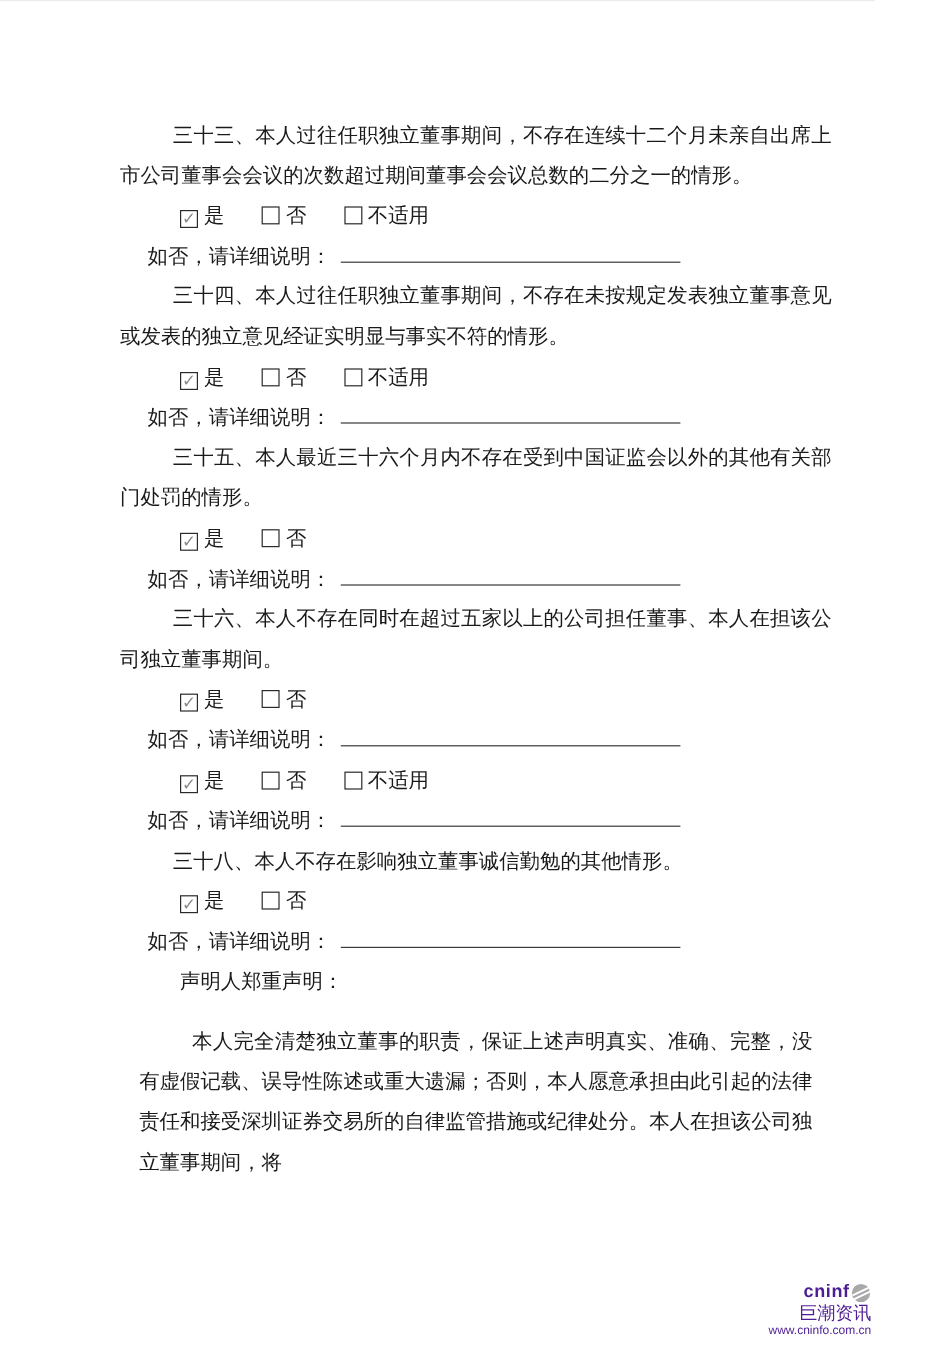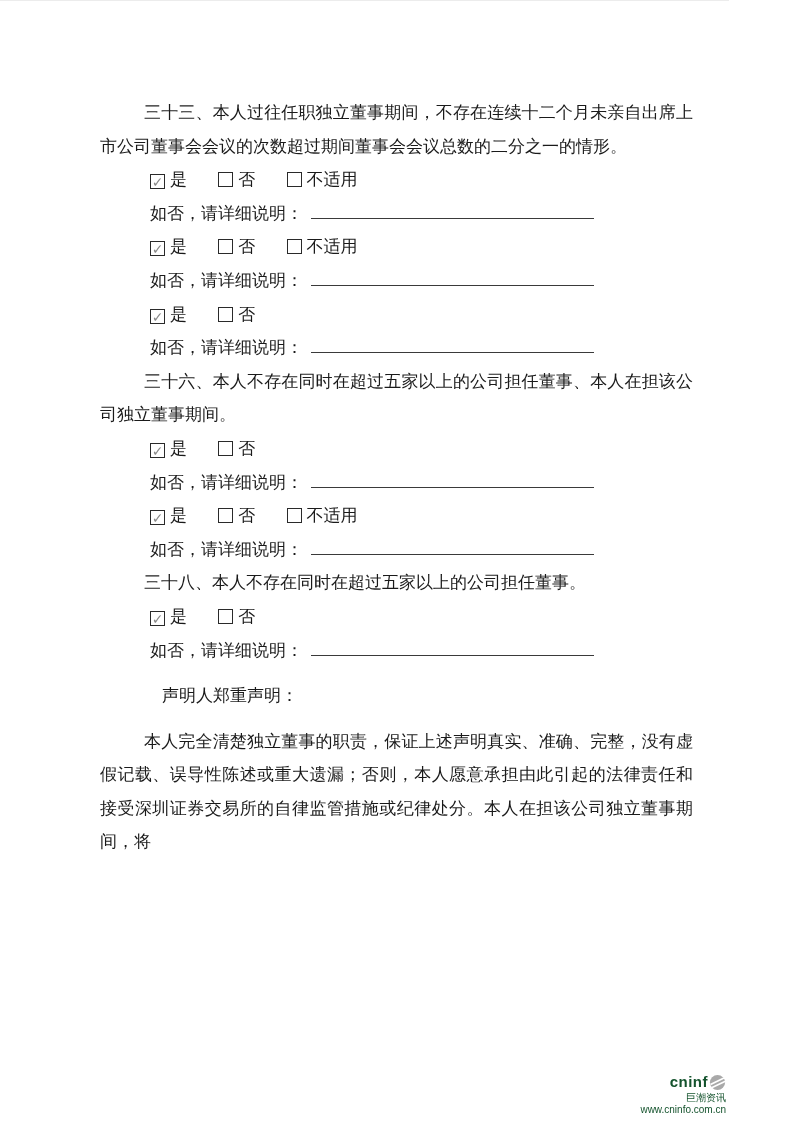--- a/index.html
+++ b/index.html
@@ -42,58 +42,58 @@
     height: 15px;
     border: 1px solid #2a2a2a;
     line-height: 15px;
     text-align: center;
     font-size: 14px;
     color: #8a8a8a;
     vertical-align: -2px;
     margin-right: 5px;
     box-sizing: border-box;
   }
-  .followup { margin-left: 50px; }
+  .followup { margin-left: 23px; }
   .blank {
     display: inline-block;
     width: 283px;
     border-bottom: 1px solid #3a3a3a;
     height: 14px;
     margin-left: 8px;
     vertical-align: baseline;
   }
   .decl-heading {
-    margin: 12px;
+    margin: 0;
     text-indent: 50px;
   }
   .decl-body {
-    margin: 0;
+    margin: 16px;
     text-indent: 44px;
     text-align: justify;
   }
   .watermark {
     position: absolute;
     right: 3px;
     bottom: 8px;
     text-align: right;
-    color: #14532d;
+    color: #4c1d95;
     font-family: "Liberation Sans", sans-serif;
     line-height: 1.1;
     user-select: none;
   }
   .wm-brand-row {
     font-weight: bold;
     font-size: 15px;
     letter-spacing: 0.5px;
     display: flex;
     align-items: center;
     justify-content: flex-end;
     gap: 1px;
   }
-  .wm-name { font-size: 10px; margin-top: 1px; }
+  .wm-name { font-size: 15px; margin-top: 1px; }
   .wm-url  { font-size: 10px; margin-top: 1px; }
 </style>
 </head>
 <body>
 
 <div class="page">
   <div class="content">
 
     <div class="section">
       <p class="stmt">三十三、本人过往任职独立董事期间，不存在连续十二个月未亲自出席上市公司董事会会议的次数超过期间董事会会议总数的二分之一的情形。</p>
@@ -101,31 +101,33 @@
         <span class="opt"><span class="box">✓</span><span>是</span></span>
         <span class="opt"><span class="box"></span><span>否</span></span>
         <span class="opt"><span class="box"></span><span>不适用</span></span>
       </div>
       <div class="followup">
         <span>如否，请详细说明：</span><span class="blank"></span>
       </div>
     </div>
 
     <div class="section">
+      <p class="stmt">三十四、本人过往任职独立董事期间，不存在未按规定发表独立董事意见或发表的独立意见经证实明显与事实不符的情形。</p>
       <div class="opts">
         <span class="opt"><span class="box">✓</span><span>是</span></span>
         <span class="opt"><span class="box"></span><span>否</span></span>
         <span class="opt"><span class="box"></span><span>不适用</span></span>
       </div>
       <div class="followup">
         <span>如否，请详细说明：</span><span class="blank"></span>
       </div>
     </div>
 
     <div class="section">
+      <p class="stmt">三十五、本人最近三十六个月内不存在受到中国证监会以外的其他有关部门处罚的情形。</p>
       <div class="opts">
         <span class="opt"><span class="box">✓</span><span>是</span></span>
         <span class="opt"><span class="box"></span><span>否</span></span>
       </div>
       <div class="followup">
         <span>如否，请详细说明：</span><span class="blank"></span>
       </div>
     </div>
 
     <div class="section">
@@ -144,21 +146,21 @@
         <span class="opt"><span class="box">✓</span><span>是</span></span>
         <span class="opt"><span class="box"></span><span>否</span></span>
         <span class="opt"><span class="box"></span><span>不适用</span></span>
       </div>
       <div class="followup">
         <span>如否，请详细说明：</span><span class="blank"></span>
       </div>
     </div>
 
     <div class="section">
-      <p class="stmt">三十八、本人不存在同时在超过五家以上的公司担任董事。</p>
+      <p class="stmt">三十八、本人不存在影响独立董事诚信勤勉的其他情形。</p>
       <div class="opts">
         <span class="opt"><span class="box">✓</span><span>是</span></span>
         <span class="opt"><span class="box"></span><span>否</span></span>
       </div>
       <div class="followup">
         <span>如否，请详细说明：</span><span class="blank"></span>
       </div>
     </div>
 
     <p class="decl-heading">声明人郑重声明：</p>

